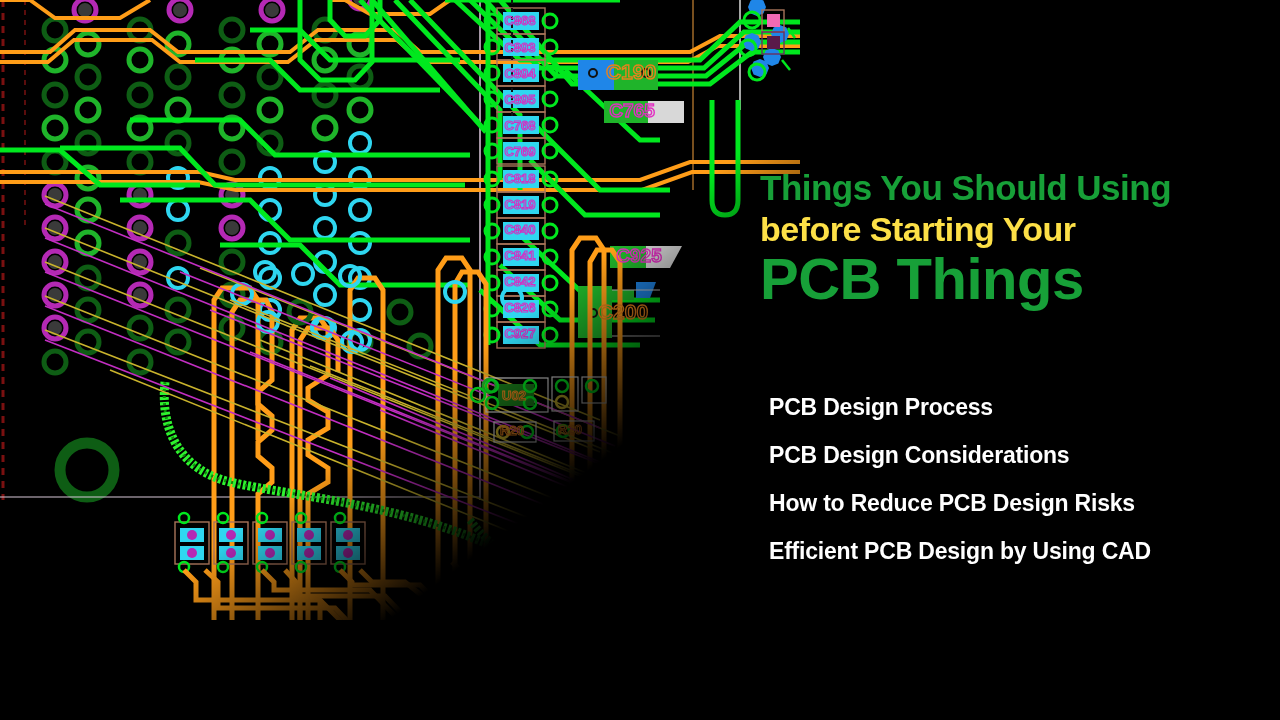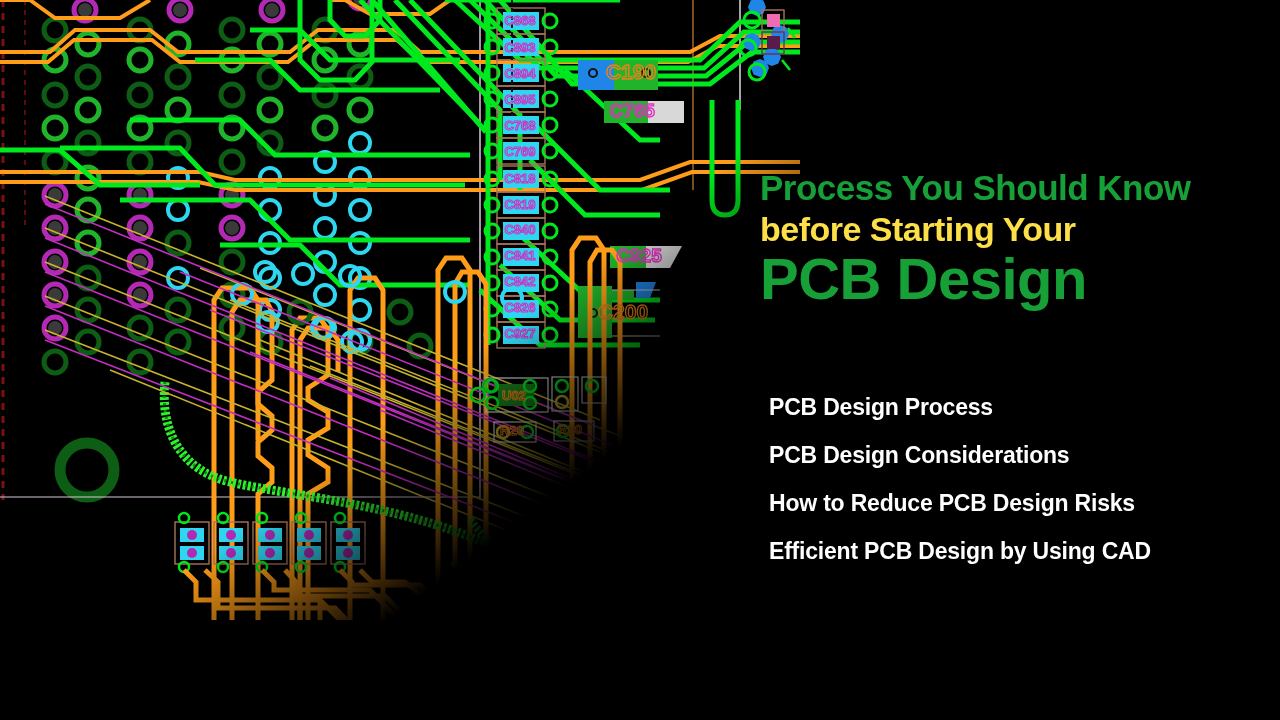--- a/index.html
+++ b/index.html
@@ -514,23 +514,23 @@
             <text x="512" y="432" text-anchor="middle" dominant-baseline="middle" fill="none" stroke="#e8821c" stroke-width="1.1" font-size="13">R20</text>
             <text x="570" y="431" text-anchor="middle" dominant-baseline="middle" fill="none" stroke="#e8821c" stroke-width="1.1" font-size="13">R20</text>
           </g>
 
       </g>
     </svg>
   </div>
 
   <div id="text-pane">
     <h1 class="title-block">
-      <span class="title-line t1">Process You Should Know</span>
+      <span class="title-line t1">Things You Should Using</span>
       <span class="title-line t2">before Starting Your</span>
-      <span class="title-line t3">PCB Design</span>
+      <span class="title-line t3">PCB Things</span>
     </h1>
   </div>
 
   <ul id="bullet-list">
     <li>PCB Design Process</li>
     <li>PCB Design Considerations</li>
     <li>How to Reduce PCB Design Risks</li>
     <li>Efficient PCB Design by Using CAD</li>
   </ul>
 

